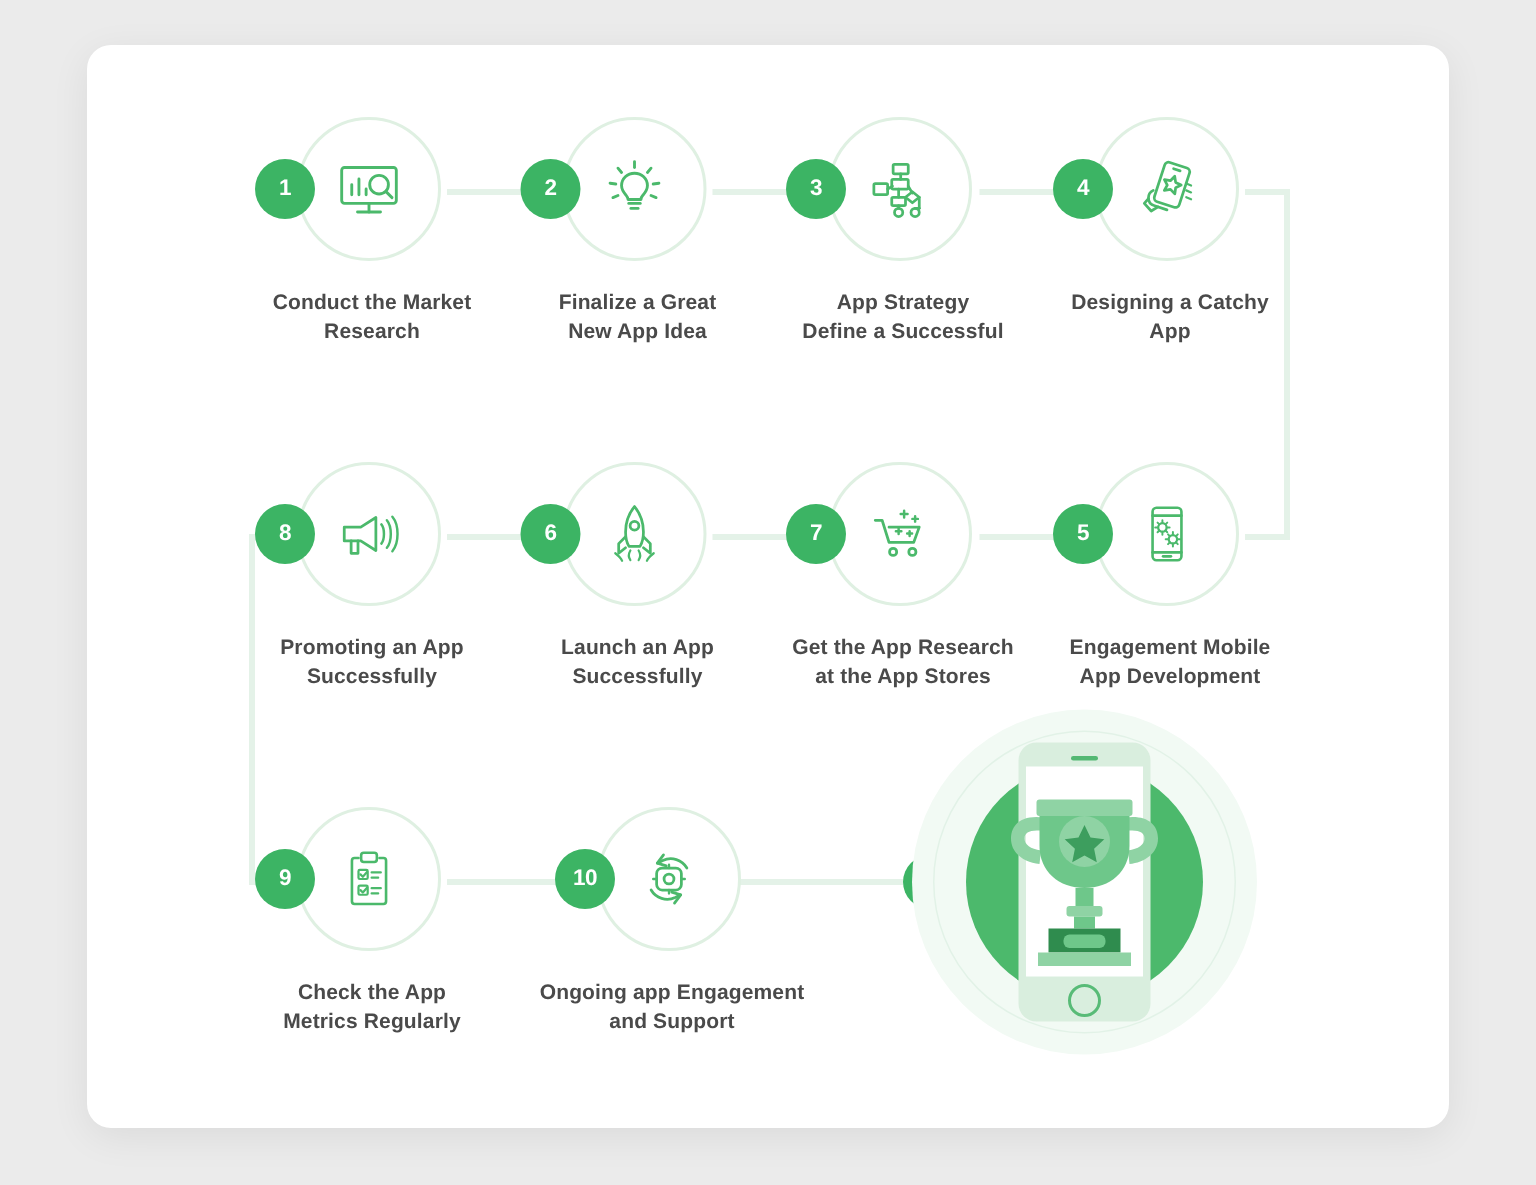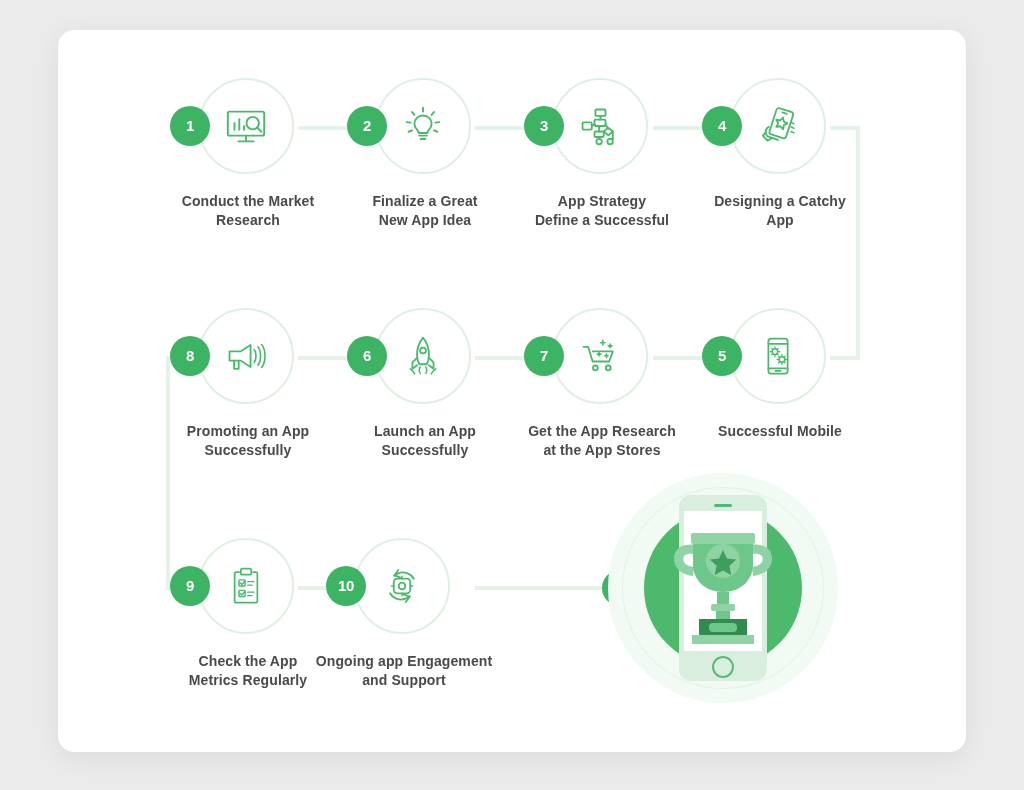--- a/index.html
+++ b/index.html
@@ -384,21 +384,22 @@
             <line x1="21" y1="41" x2="27" y2="41"></line>
             <circle cx="20.5" cy="19" r="3.2" stroke-width="1.7"></circle>
             <path d="M20.5 13.5 v2 M20.5 22.5 v2 M15 19 h2 M24 19 h2 M16.8 15.3 l1.4 1.4 M22.8 21.3 l1.4 1.4 M24.2 15.3 l-1.4 1.4 M18.2 21.3 l-1.4 1.4" stroke-width="1.5"></path>
             <circle cx="28.5" cy="28" r="3.2" stroke-width="1.7"></circle>
             <path d="M28.5 22.5 v2 M28.5 31.5 v2 M23 28 h2 M32 28 h2 M24.8 24.3 l1.4 1.4 M30.8 30.3 l1.4 1.4 M32.2 24.3 l-1.4 1.4 M26.2 30.3 l-1.4 1.4" stroke-width="1.5"></path>
           </svg>
         </div>
         <div class="badge">5</div>
       </div>
       <div class="caption">
-        <div>Successful Mobile</div>
+        <div>Engagement Mobile</div>
+        <div>App Development</div>
       </div>
     </div>
 
     <div class="node" style="left:248px; top:538px;">
       <div class="ring-wrap">
         <div class="ring"></div>
         <div class="glyph">
           <svg width="42" height="42" viewBox="0 0 48 48" fill="none" stroke="#4bb96b" stroke-width="2" stroke-linecap="round" stroke-linejoin="round">
             <path d="M16 8 h-3 a2 2 0 0 0 -2 2 v31 a2 2 0 0 0 2 2 h22 a2 2 0 0 0 2 -2 v-31 a2 2 0 0 0 -2 -2 h-3"></path>
             <rect x="18" y="4" width="12" height="7" rx="2"></rect>
@@ -413,21 +414,21 @@
           </svg>
         </div>
         <div class="badge">9</div>
       </div>
       <div class="caption">
         <div>Check the App</div>
         <div>Metrics Regularly</div>
       </div>
     </div>
 
-    <div class="node" style="left:404px; top:538px;">
+    <div class="node" style="left:448px; top:538px;">
       <div class="ring-wrap">
         <div class="ring"></div>
         <div class="glyph">
           <svg width="44" height="44" viewBox="0 0 48 48" fill="none" stroke="#4bb96b" stroke-width="2" stroke-linecap="round" stroke-linejoin="round">
             <path d="M37 16 c-3.5 -6 -11 -8.5 -17.5 -5.5 l-4 2"></path>
             <path d="M20 6.5 l-4.5 6 6.5 2"></path>
             <path d="M11 32 c3.5 6 11 8.5 17.5 5.5 l4 -2"></path>
             <path d="M28 41.5 l4.5 -6 -6.5 -2"></path>
             <rect x="15" y="16" width="18" height="16" rx="4"></rect>
             <circle cx="24" cy="24" r="3.6"></circle>

